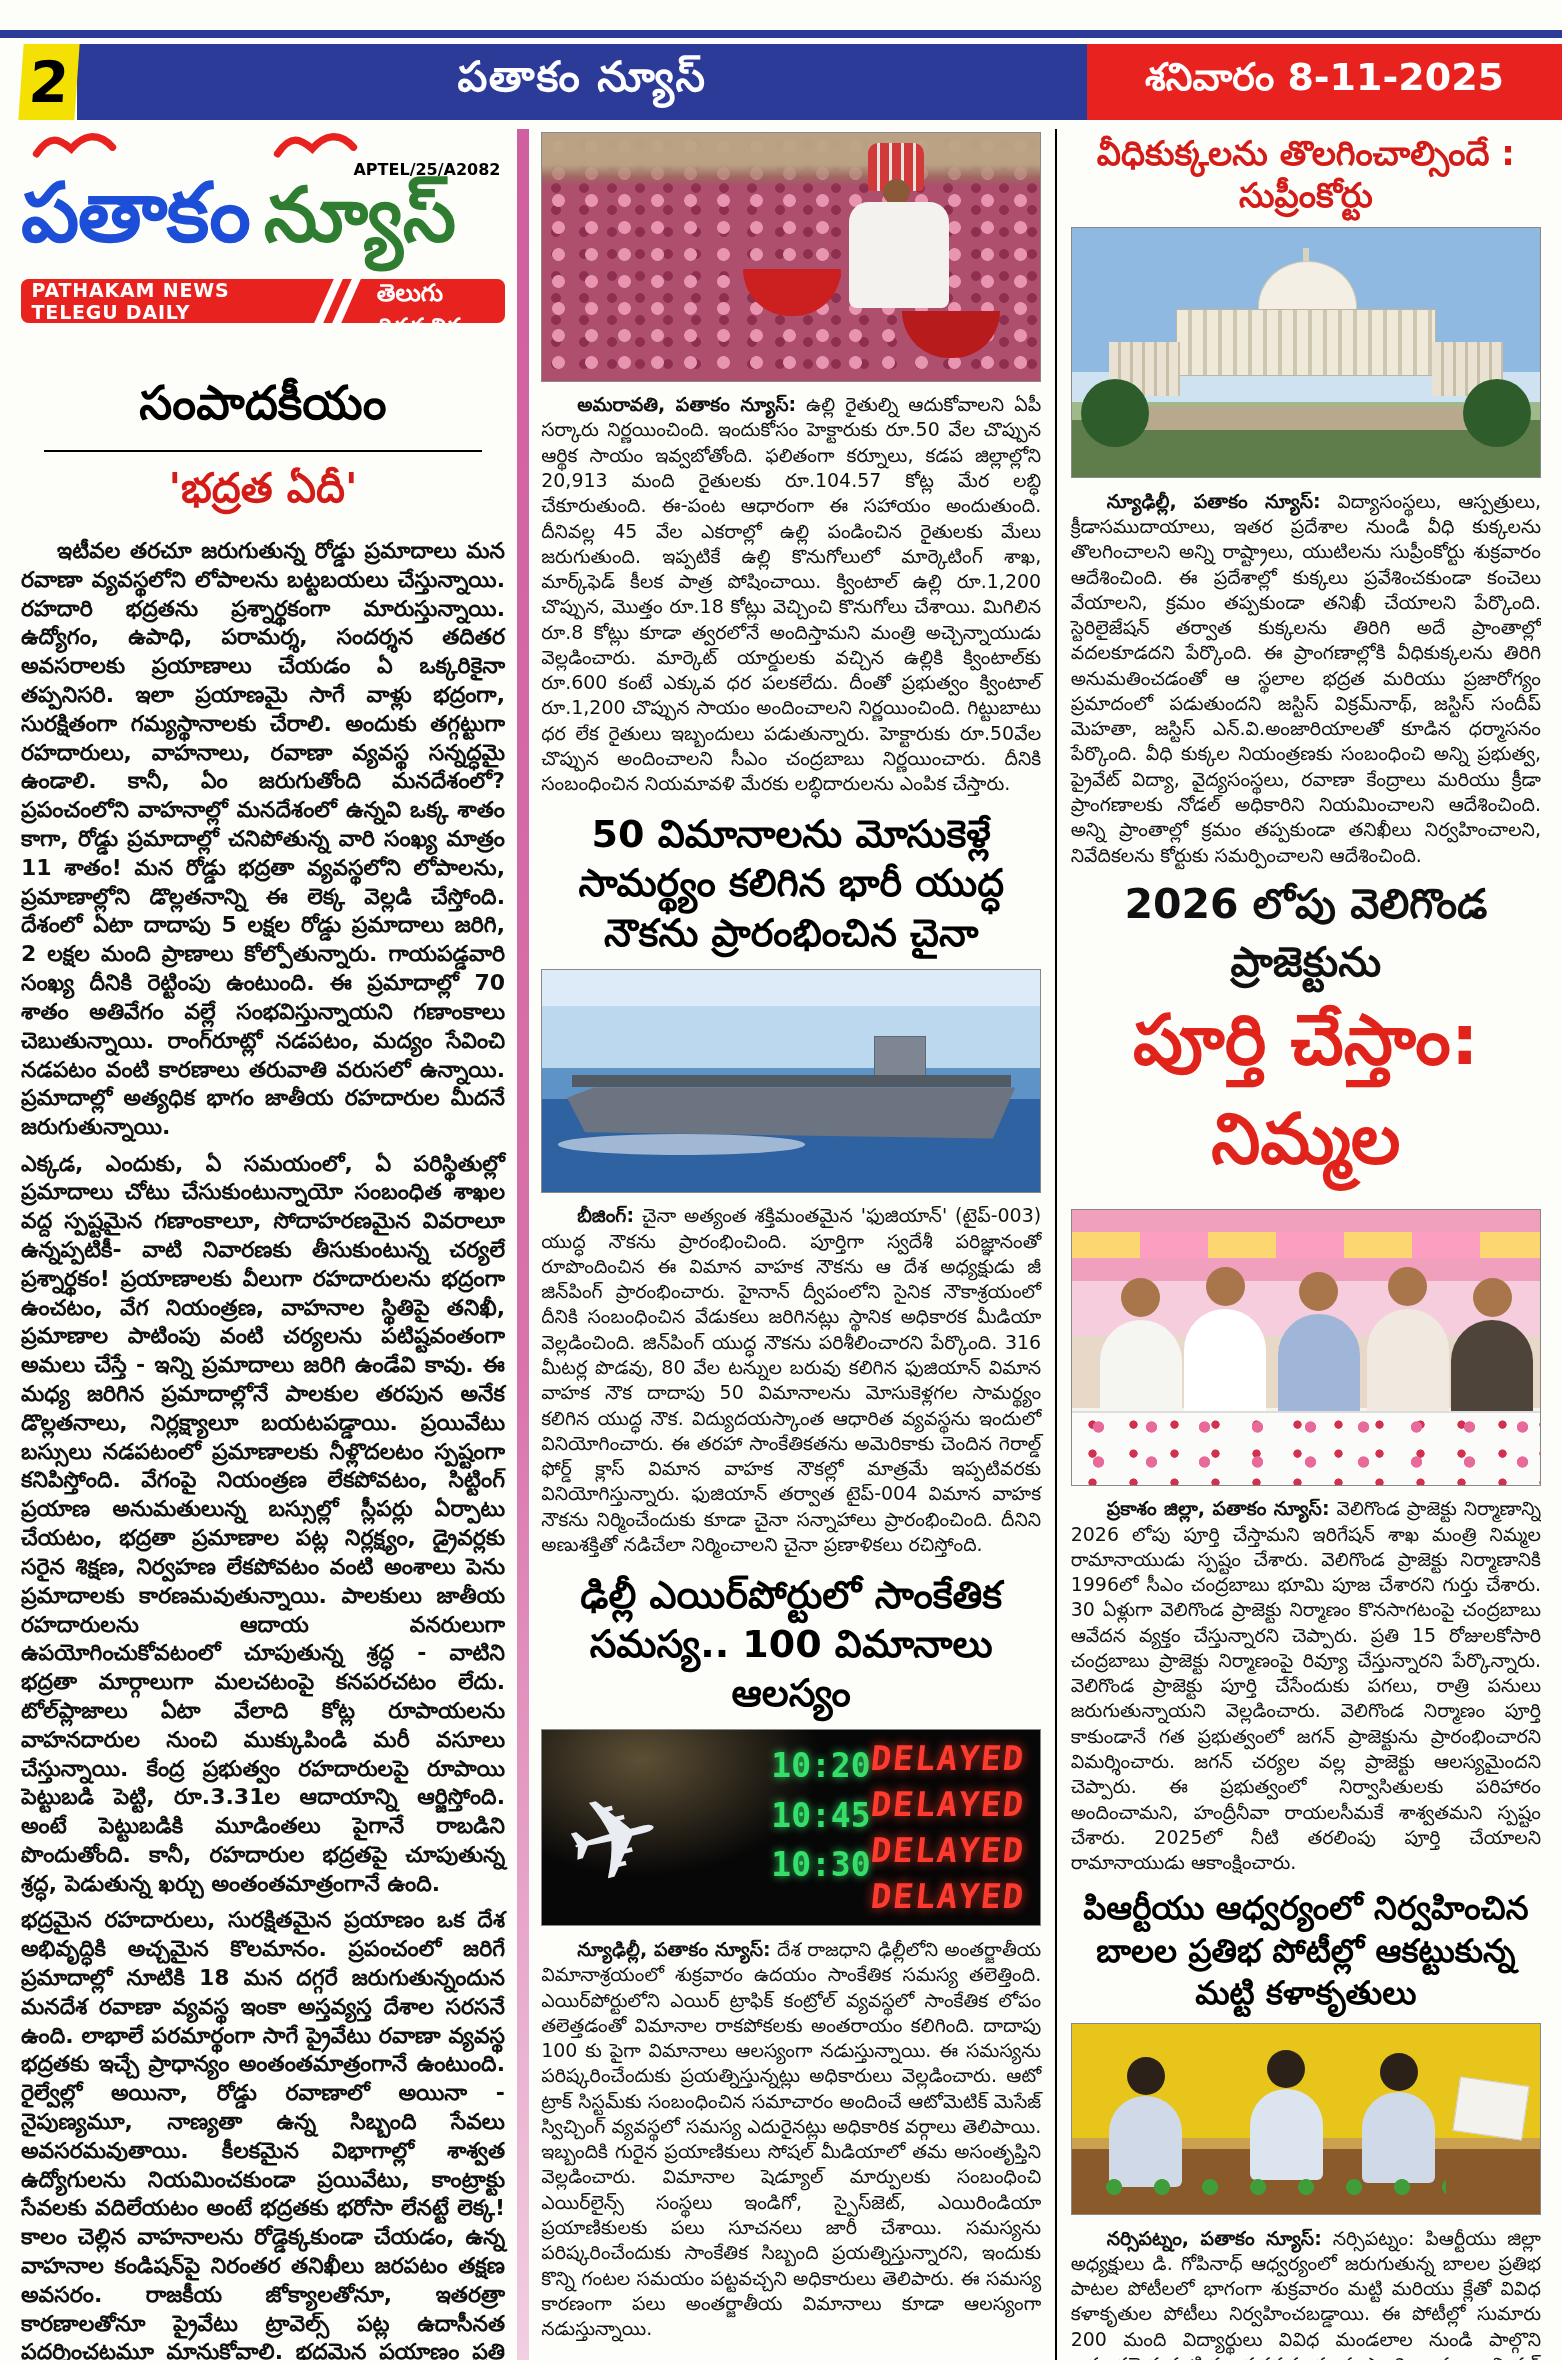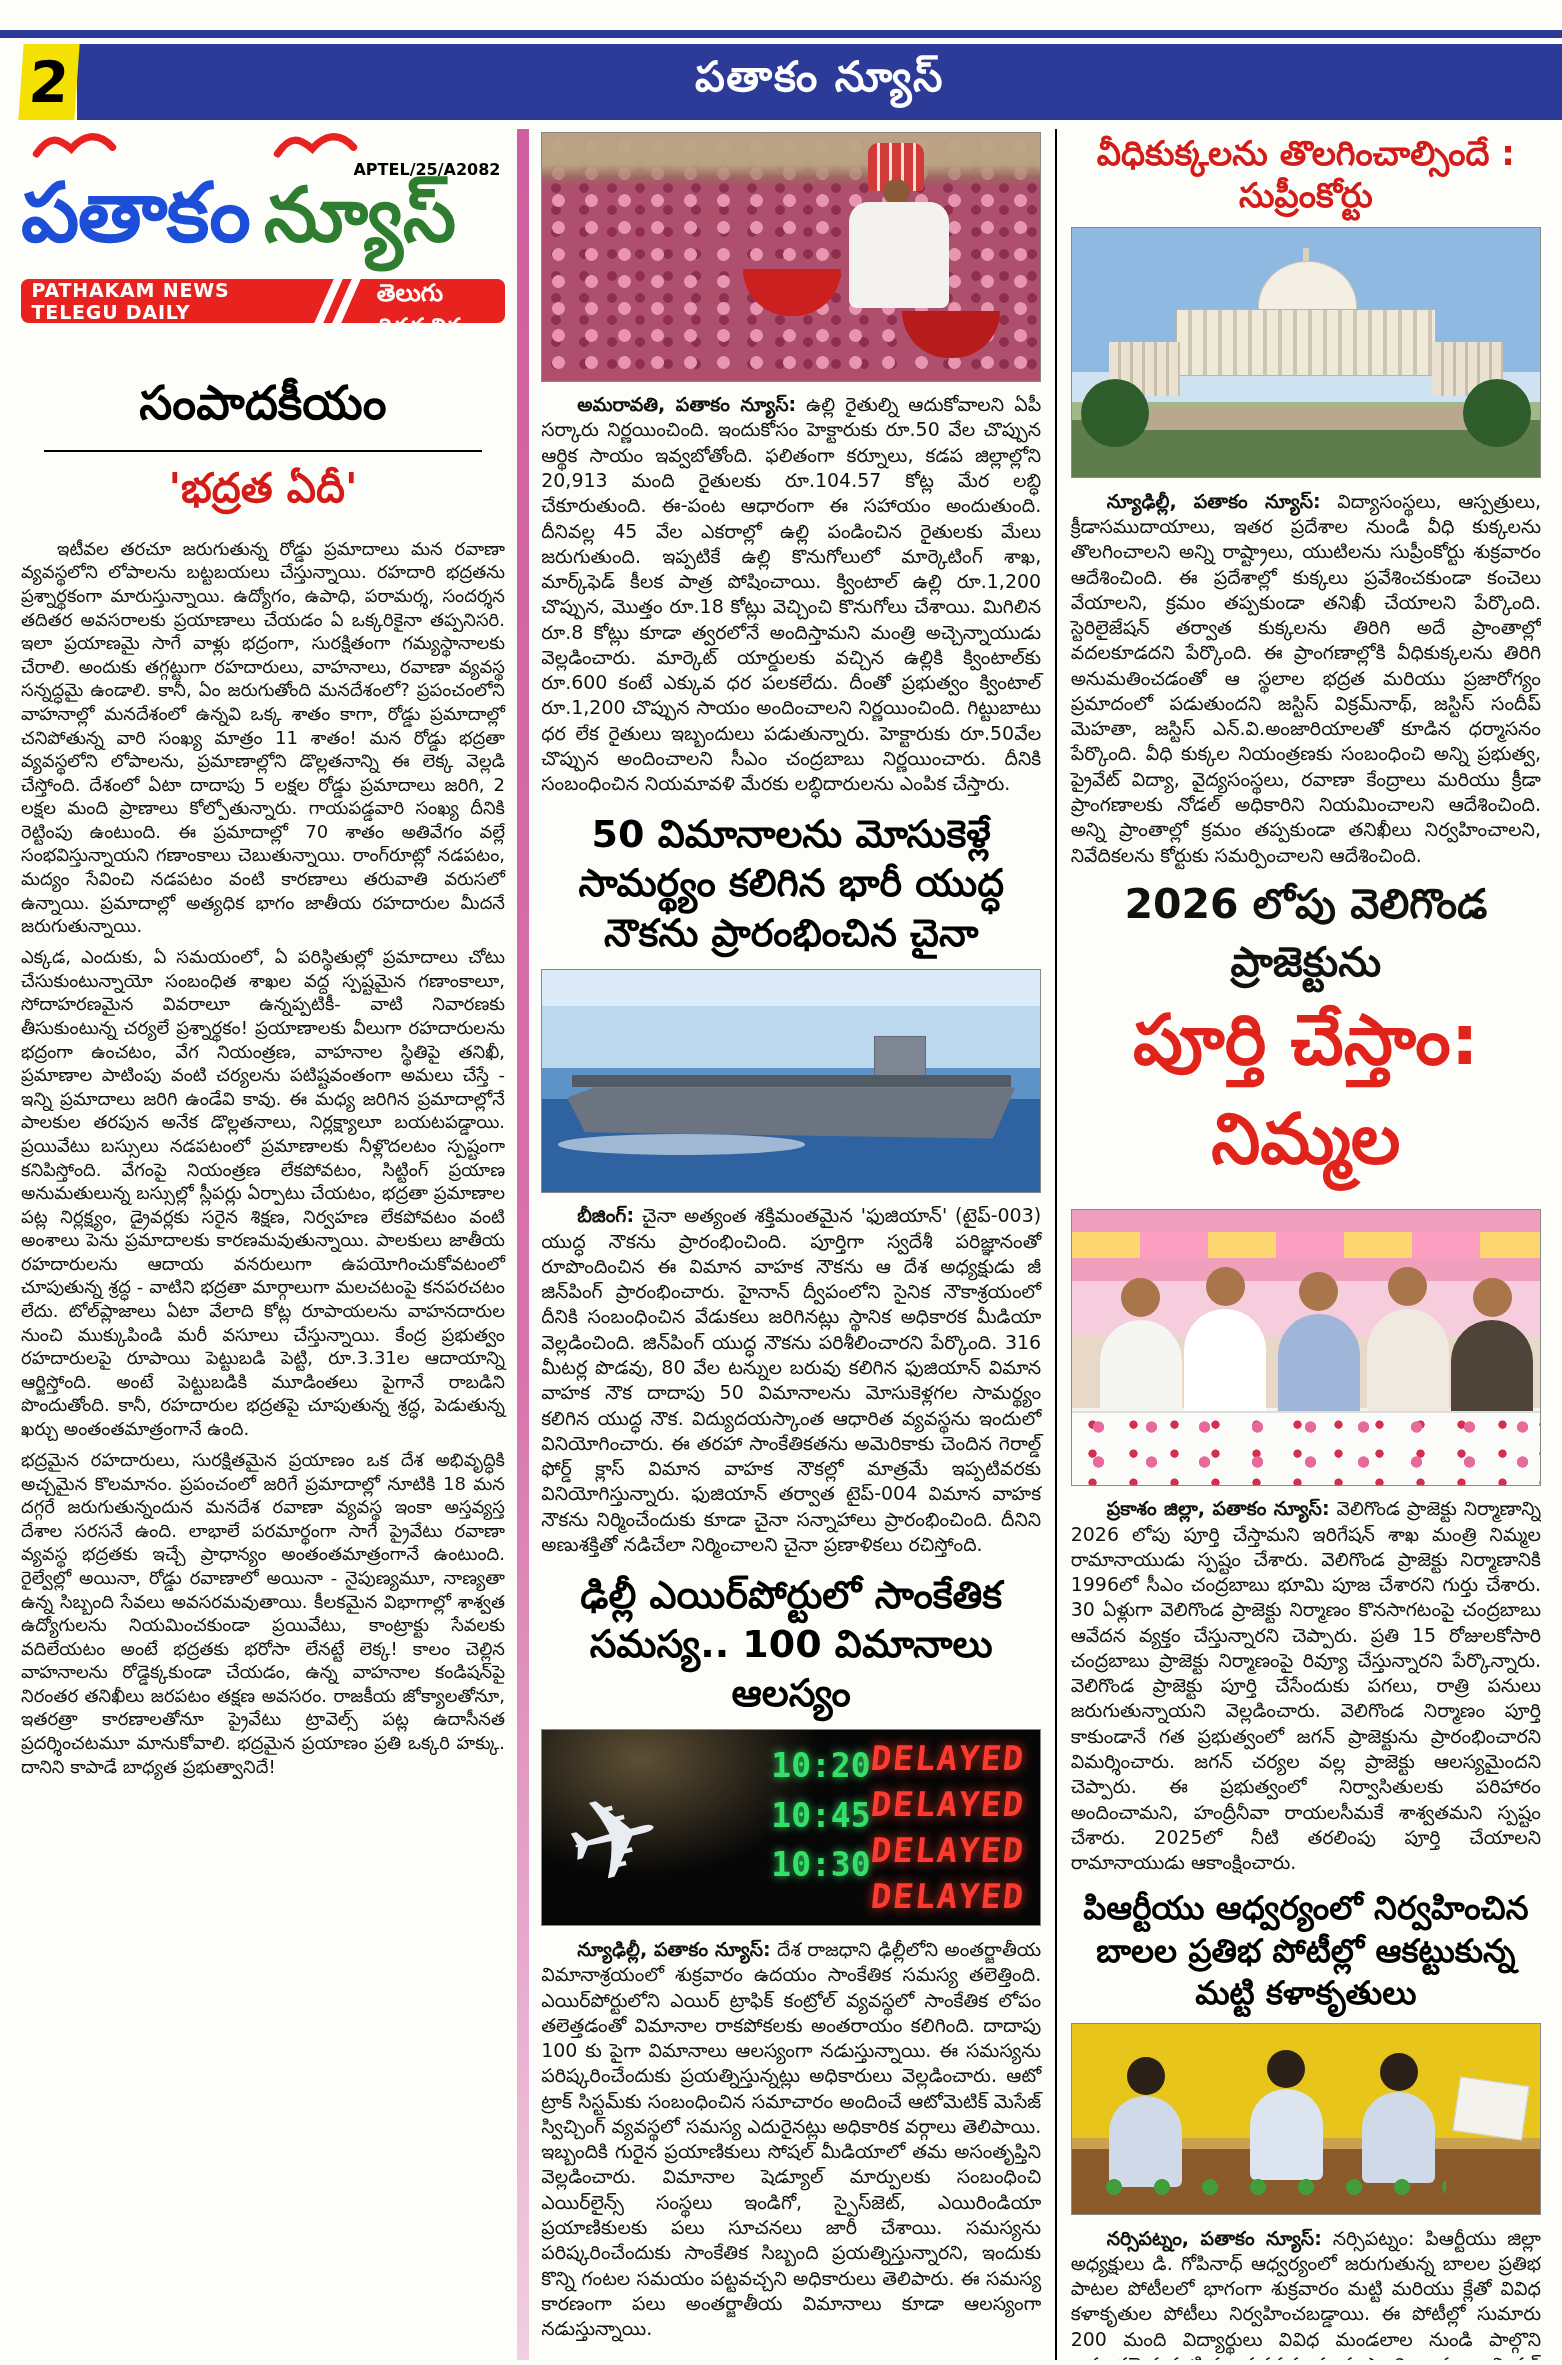--- a/index.html
+++ b/index.html
@@ -36,21 +36,21 @@
   .mh-en{font-size:19px;letter-spacing:0.8px;padding:0 10.6px;}
   .mh-slash{width:53px;height:100%;position:relative;flex:0 0 auto;}
   .mh-slash i{position:absolute;top:-6px;bottom:-6px;width:9px;background:#fff;transform:skewX(-24deg);}
   .mh-slash i:nth-child(1){left:12px;} .mh-slash i:nth-child(2){left:30px;}
   .mh-te{font-size:24px;padding:0 12px;}
   
   .ed-section{font-size:47px;font-weight:bold;text-align:center;margin:19.7px 0 3px 0;color:#000;}
   .ed-rule{border:none;border-top:2.3px solid #000;margin:7.6px 23px;}
   .ed-title{font-size:41px;font-weight:bold;text-align:center;color:#d31c18;margin:12px 0 15px 0;}
   .body{font-size:19px;line-height:1.33;text-align:justify;margin:0 0 7.6px 0;}
-  .col-left .body{font-size:18px;line-height:1.31;}
+  .col-left .body{font-size:22px;line-height:1.31;font-weight:bold;}
   .body.indent{text-indent:36px;}
   .dl{font-weight:bold;}
   
   .headline-xl{font-size:42px;line-height:1.28;font-weight:bold;text-align:center;margin:4.5px 0 12px 0;color:#000;}
   .headline-l{font-size:38px;line-height:1.3;font-weight:bold;text-align:center;margin:13.6px 0 10.6px 0;color:#000;}
   .headline-red{font-size:34px;line-height:1.25;font-weight:bold;text-align:center;color:#d31c18;margin:3px 0 10.6px 0;}
   .kicker{font-size:41px;font-weight:bold;text-align:center;color:#111;margin:12px 0 3px 0;}
   .headline-red-xl{font-size:70px;font-weight:bold;text-align:center;color:#e0241c;margin:1.5px 0 12px 0;}
   .headline-sm{font-size:32.5px;line-height:1.3;font-weight:bold;text-align:center;margin:12px 0 9px 0;color:#000;}
   
@@ -122,20 +122,21 @@
 </head>
 <body>
 
 <div class="page">
 
   <div class="topstrip"></div>
 
   <header class="topbar">
     <div class="pagenum">2</div>
     <div class="bar-title">పతాకం న్యూస్</div>
+    <div class="bar-date">శనివారం  8-11-2025</div>
   </header>
 
   <div class="content">
 
     <div class="col col-left">
 
       <div class="masthead">
         <svg class="bird bird-1" viewBox="0 0 100 40">
           <path d="M4 30 C 20 6, 32 12, 46 24 C 60 8, 78 2, 96 22" fill="none" stroke="#e8221f" stroke-width="9" stroke-linecap="round"></path>
         </svg>

